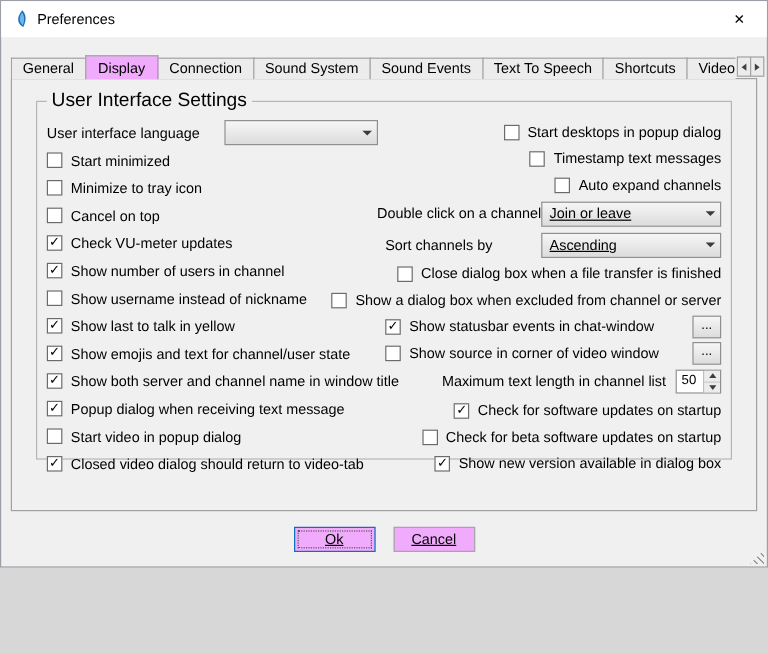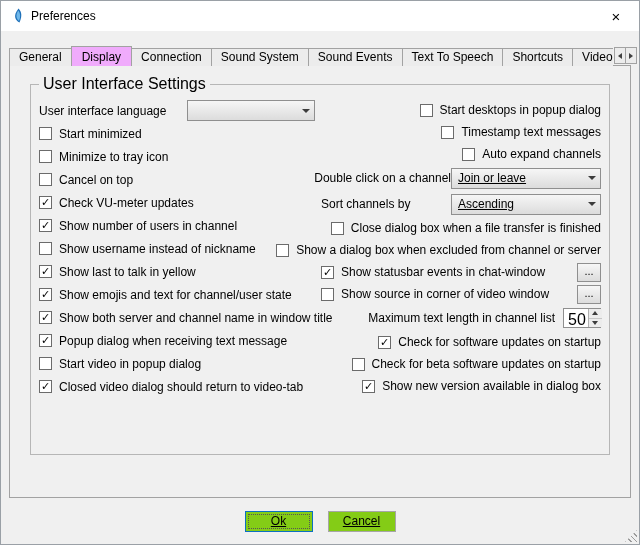--- a/index.html
+++ b/index.html
@@ -1,18 +1,18 @@
 <!DOCTYPE html>
 <html><head>
 <meta charset="utf-8">
 <style>
   html,body { margin:0; padding:0; }
   body { width:640px; height:545px; overflow:hidden; background:#d7d7d7; }
   .window {
-    position:relative; width:640px; height:545px; box-sizing:border-box;
+    position:relative; width:640px; height:473px; box-sizing:border-box;
     background:#f0f0f0; border:1px solid #9aa0a6;
     font-family:"Liberation Sans", sans-serif; font-size:12px; color:#000;
   }
   
   .titlebar { position:absolute; top:0; left:0; right:0; height:30px; background:#ffffff;
     display:flex; align-items:center; padding-left:8px; box-sizing:border-box; }
   .app-icon { width:16px; height:16px; flex:none; }
   .titlebar .title { margin-left:6px; font-size:12px; }
   .close-btn { margin-left:auto; width:46px; height:30px; display:flex; align-items:center;
     justify-content:center; font-size:15px; color:#000; }
@@ -57,29 +57,29 @@
   .tri-down { width:0; height:0; border-left:4px solid transparent; border-right:4px solid transparent; border-top:4px solid #3c3c3c; }
   .tri-up-s   { width:0; height:0; border-left:3px solid transparent; border-right:3px solid transparent; border-bottom:4px solid #3c3c3c; }
   .tri-down-s { width:0; height:0; border-left:3px solid transparent; border-right:3px solid transparent; border-top:4px solid #3c3c3c; }
   .combo.lang { width:128px; margin-left:auto; margin-right:2px; }
   .combo.w150 { width:150px; margin-left:auto; margin-right:0; }
   .mini-btn { margin-left:auto; margin-right:0; width:24px; height:19px; box-sizing:border-box;
     border:1px solid #8f8f8f; background:linear-gradient(#f6f6f6,#dcdcdc);
     font-size:11px; line-height:15px; text-align:center; flex:none; }
   .spin { margin-left:8px; width:38px; height:20px; box-sizing:border-box;
     border:1px solid #8f8f8f; background:#fff; display:flex; flex:none; }
-  .spin .num { flex:1; padding:2px 2px 0 4px; font-size:16px; }
+  .spin .num { flex:1; padding:2px 2px 0 4px; font-size:11px; }
   .spin .btns { width:13px; display:flex; flex-direction:column; border-left:1px solid #b0b0b0; flex:none; }
   .spin .sb { flex:1; background:#ececec; display:flex; align-items:center; justify-content:center; }
   .spin .sb.up { border-bottom:1px solid #c7c7c7; }
   
   .buttons { position:absolute; left:0; right:0; bottom:12px; display:flex;
     justify-content:center; gap:15px; z-index:2; }
   .btn { box-sizing:border-box; width:68px; height:21px; border:1px solid #a6a6a6;
-    background:#84cc16; font-size:12px; text-align:center; line-height:19px; }
+    background:#f0abfc; font-size:12px; text-align:center; line-height:19px; }
   .btn.default { border:1px solid #0b6fc2; outline:1px dotted #555; outline-offset:-4px; }
   .btn .u { text-decoration:underline; }
   .grip { position:absolute; right:2px; bottom:2px; width:12px; height:12px;
     clip-path:polygon(100% 0, 100% 100%, 0 100%);
     background:repeating-linear-gradient(45deg, #9b9b9b 0 1px, transparent 1px 4px); }
 </style>
 </head>
 <body>
 
 <div class="window">

